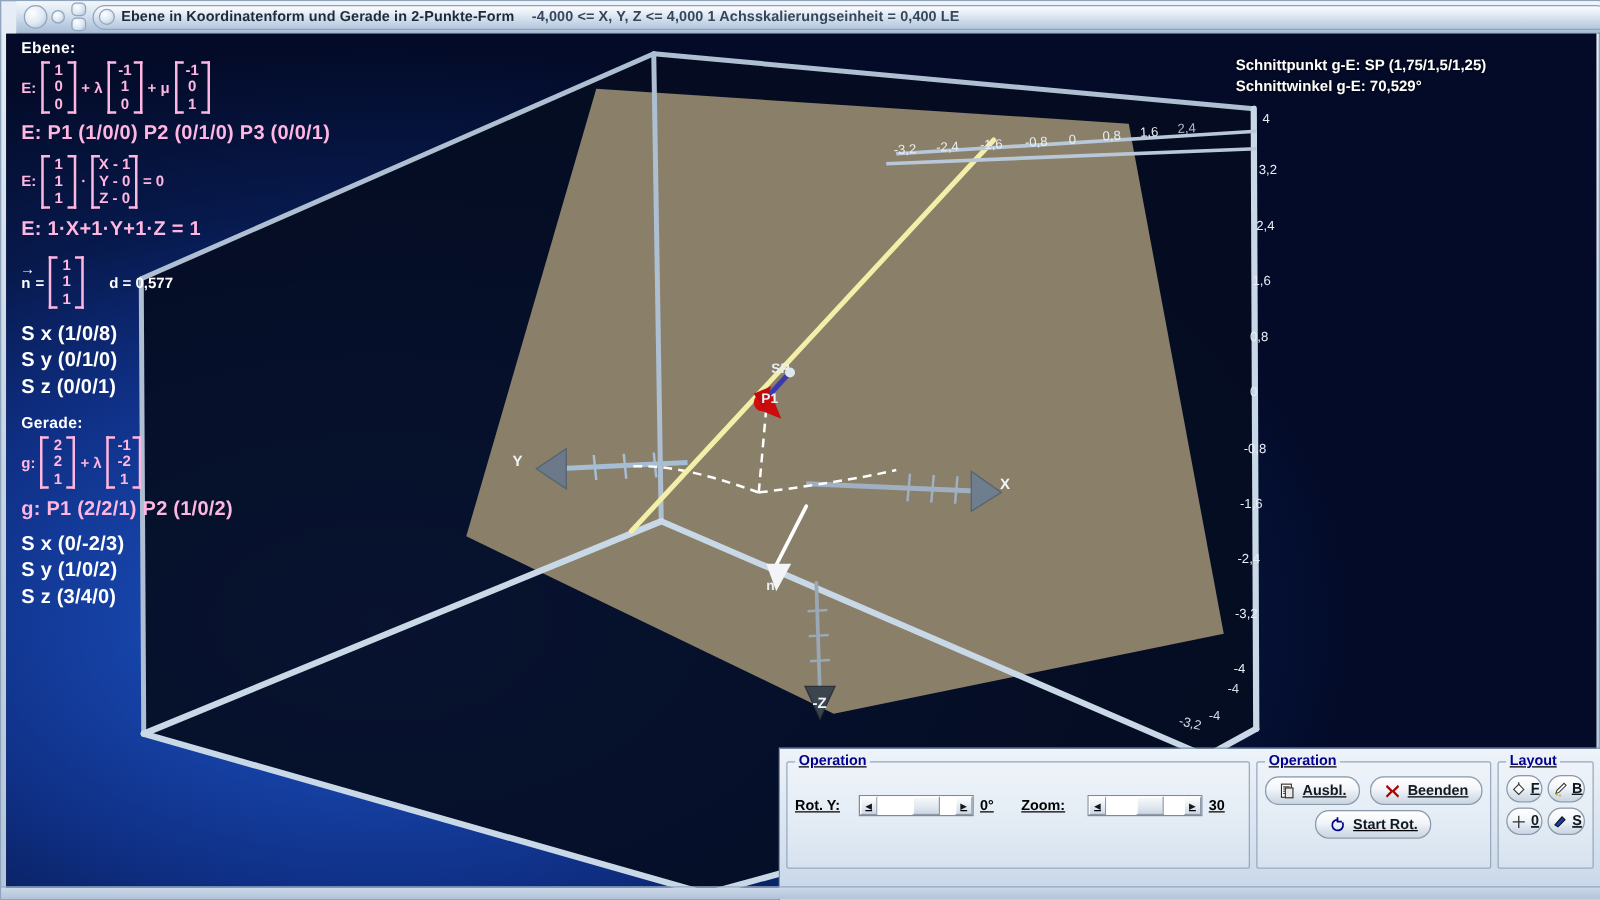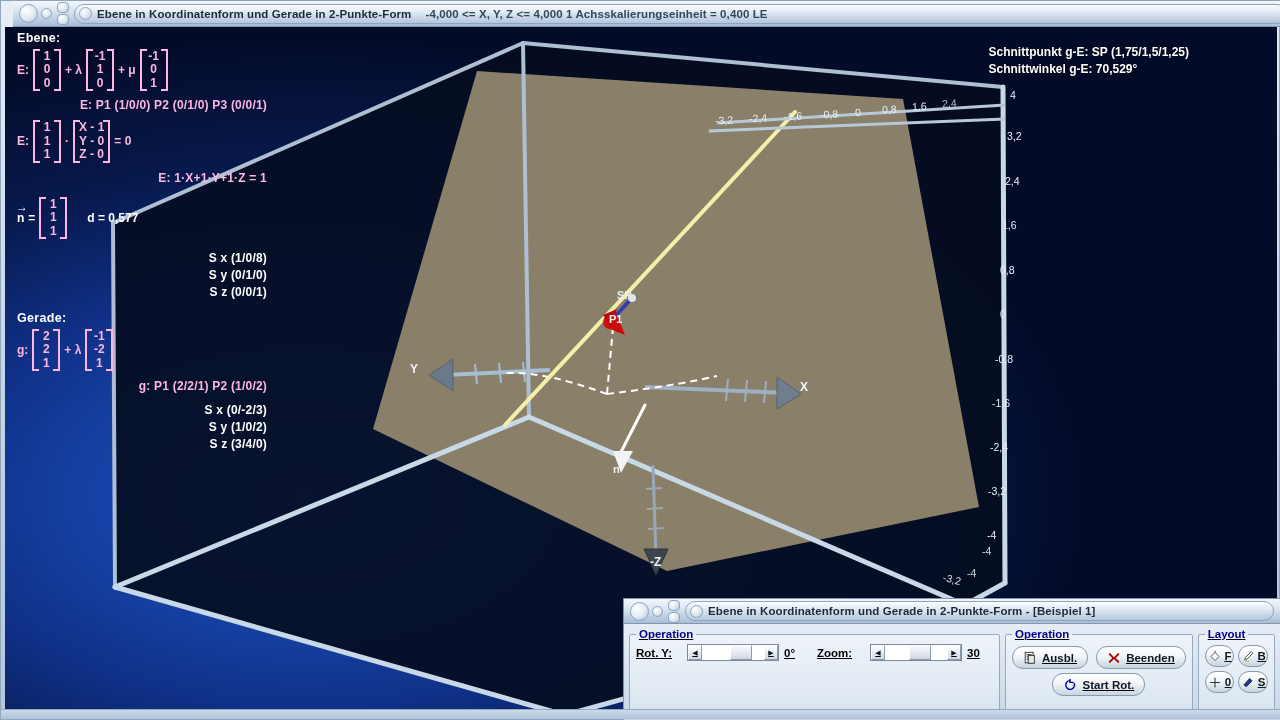--- a/index.html
+++ b/index.html
@@ -79,21 +79,21 @@
   .axis-lbl { color:#f0f4f9; font-size:12px; font-weight:bold; }
 
   
   .formula-panel {
     position: absolute; left: 12px; top: 4px; width: 250px;
     color: #ffffff; font-family: "Liberation Sans", sans-serif;
   }
   .fp-head { color:#ffffff; font-weight:bold; font-size:12.5px; margin-bottom:4px; letter-spacing:.3px;}
   .fp-pink { color:#ffb6e0; }
   .fp-row { display:flex; align-items:center; font-size:12px; font-weight:bold; gap:4px; margin:3px 0; }
-  .fp-line { font-size:12px; font-weight:bold; margin:3px 0; letter-spacing:.2px;text-align:right;}
+  .fp-line { font-size:16px; font-weight:bold; margin:3px 0; letter-spacing:.2px;}
   .matrix {
     display:inline-flex; flex-direction:column; align-items:center;
     padding: 1px 6px; position:relative; line-height:1.12; font-size:12px; font-weight:bold;
   }
   .matrix::before, .matrix::after {
     content:''; position:absolute; top:0; bottom:0; width:5px;
     border-top:2px solid currentColor; border-bottom:2px solid currentColor;
   }
   .matrix::before { left:0; border-left:2px solid currentColor; }
   .matrix::after  { right:0; border-right:2px solid currentColor; }
@@ -398,42 +398,28 @@
           <div class="fp-line" style="margin-top:10px;">S x (0/-2/3)</div>
           <div class="fp-line">S y (1/0/2)</div>
           <div class="fp-line">S z (3/4/0)</div>
         </div>
 
       </div>
     </div>
 
     <div class="dialog">
 
-      <div class="dlg-title">
-        <div class="mac-dots">
-          <div class="dot-lg"></div>
-          <div class="dot-sm"></div>
-          <div class="dot-col">
-            <div class="dot-stack"></div>
-            <div class="dot-stack"></div>
-          </div>
-        </div>
-        <div class="title-pill">
-          <div class="pill-dot"></div>
-          <span class="title-text">Ebene in Koordinatenform und Gerade in 2-Punkte-Form - [Beispiel 1]</span>
-        </div>
-      </div>
 
       <div class="dlg-body">
 
         <fieldset class="grp grp-op">
           <legend>Operation</legend>
 
 
-          <div class="ctl-row" style="margin-top:2px;align-items:center;">
+          <div class="ctl-row" style="margin-top:19px;align-items:center;">
             <span class="ctl-label">Rot. Y:</span>
             <div class="scroll">
               <div class="arrow">◀</div>
               <div class="track">
                   <div class="thumb" style="left:28px;"></div>
                 </div>
               <div class="arrow">▶</div>
             </div>
             <span class="ctl-val">0°</span>
 

